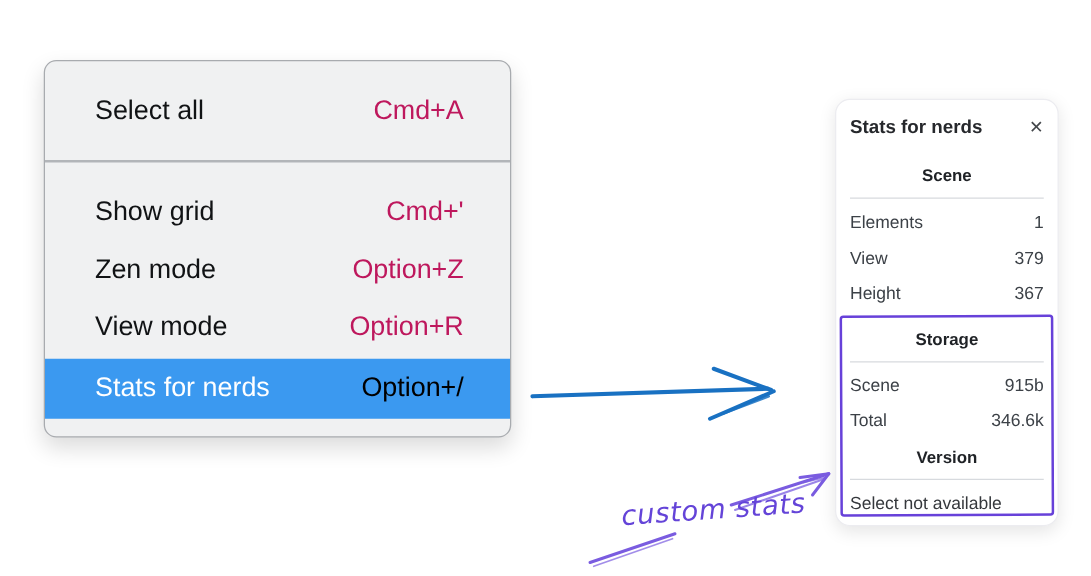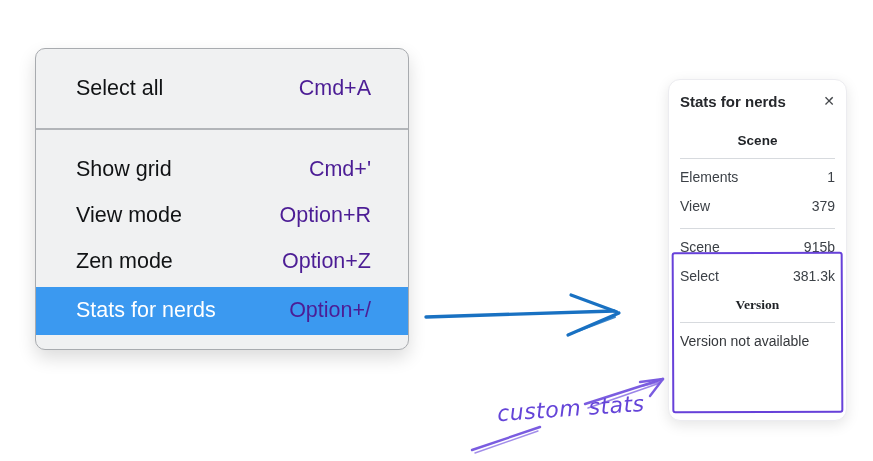--- a/index.html
+++ b/index.html
@@ -26,32 +26,32 @@
   }
   .menu-row {
     display: flex;
     align-items: center;
     justify-content: space-between;
     padding: 0 37px 0 40px;
     font-size: 21.5px;
     color: #111315;
     cursor: default;
   }
-  .menu-row .shortcut { color: #4c1d95; }
+  .menu-row .shortcut { color: #be185d; }
   .menu-row.first { height: 79px; }
   .menu-divider { height: 1.5px; background: #b2b5b9; width: 100%; }
   .menu-group { padding-top: 17px; }
   .menu-group .menu-row { height: 46px; }
   .menu-row.selected {
     height: 48px;
     margin-top: 2px;
     background: #3b99f0;
     color: #ffffff;
   }
-  .menu-row.selected .shortcut { color: #4c1d95; }
+  .menu-row.selected .shortcut { color: #000000; }
 
   
   .blue-arrow { position: absolute; left: 420px; top: 292px; }
 
   
   .stats-panel {
     position: absolute;
     left: 668px; top: 79px;
     width: 179px; height: 342px;
     background: #ffffff;
@@ -81,21 +81,21 @@
   .section-heading {
     text-align: center;
     font-size: 13.5px;
     font-weight: bold;
     color: #1f2226;
     height: 18px;
     line-height: 18px;
   }
   .heading-scene   { margin-top: 20px; }
   .heading-storage { margin-top: 14px; }
-  .heading-version { margin-top: 6px; font-family: Liberation Serif, serif; }
+  .heading-version { margin-top: 6px; }
   .section-divider {
     border: 0;
     border-top: 1px solid #d7dade;
     margin: 8px 0 4px 0;
   }
   .stat-row {
     display: flex;
     justify-content: space-between;
     font-size: 14px;
     line-height: 28.5px;
@@ -145,26 +145,26 @@
       <span class="label">Select all</span>
       <span class="shortcut">Cmd+A</span>
     </div>
     <div class="menu-divider"></div>
     <div class="menu-group">
       <div class="menu-row">
         <span class="label">Show grid</span>
         <span class="shortcut">Cmd+'</span>
       </div>
       <div class="menu-row">
+        <span class="label">Zen mode</span>
+        <span class="shortcut">Option+Z</span>
+      </div>
+      <div class="menu-row">
         <span class="label">View mode</span>
         <span class="shortcut">Option+R</span>
-      </div>
-      <div class="menu-row">
-        <span class="label">Zen mode</span>
-        <span class="shortcut">Option+Z</span>
       </div>
       <div class="menu-row selected">
         <span class="label">Stats for nerds</span>
         <span class="shortcut">Option+/</span>
       </div>
     </div>
   </div>
 
   <svg class="blue-arrow" width="212" height="48" viewBox="0 0 212 48">
     <g stroke="#1971c2" fill="none" stroke-linecap="round">
@@ -184,34 +184,39 @@
     <div class="section-heading heading-scene">Scene</div>
     <hr class="section-divider">
     <div class="stat-row">
       <span class="stat-label">Elements</span>
       <span class="stat-value">1</span>
     </div>
     <div class="stat-row">
       <span class="stat-label">View</span>
       <span class="stat-value">379</span>
     </div>
-
+    <div class="stat-row">
+      <span class="stat-label">Height</span>
+      <span class="stat-value">367</span>
+    </div>
+
+    <div class="section-heading heading-storage">Storage</div>
     <hr class="section-divider">
     <div class="stat-row">
       <span class="stat-label">Scene</span>
       <span class="stat-value">915b</span>
     </div>
     <div class="stat-row">
-      <span class="stat-label">Select</span>
-      <span class="stat-value">381.3k</span>
+      <span class="stat-label">Total</span>
+      <span class="stat-value">346.6k</span>
     </div>
 
     <div class="section-heading heading-version">Version</div>
     <hr class="section-divider">
-    <div class="version-note">Version not available</div>
+    <div class="version-note">Select not available</div>
 
     <div class="purple-box"></div>
   </div>
 
   <svg class="purple-arrow" width="230" height="98" viewBox="0 0 230 98">
     <g stroke="#7a5ce0" fill="none" stroke-linecap="round">
       <path d="M20,88 L88,65" stroke-width="2.4"></path>
       <path d="M23,91 L86,69" stroke-width="1.4" opacity="0.7"></path>
       <path d="M133,42 L211,17" stroke-width="2.4"></path>
       <path d="M136,46 L208,21" stroke-width="1.6" opacity="0.75"></path>

